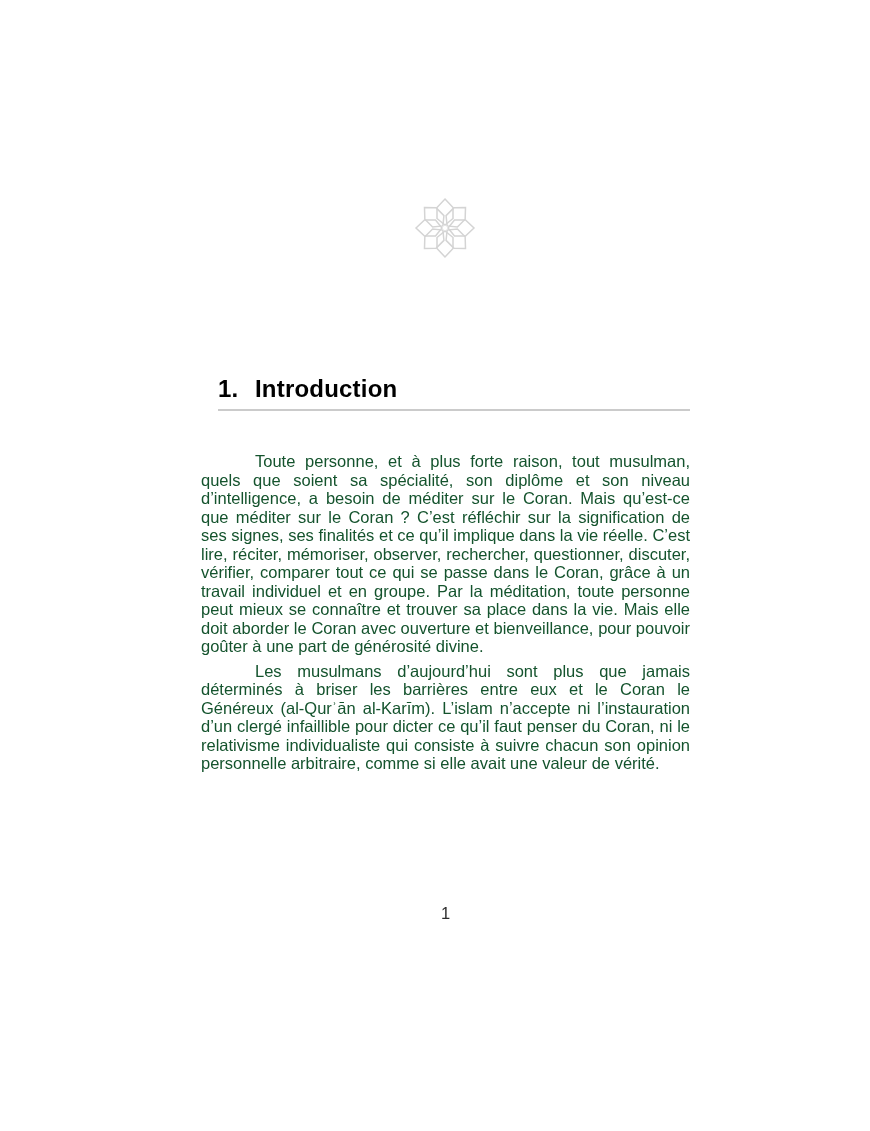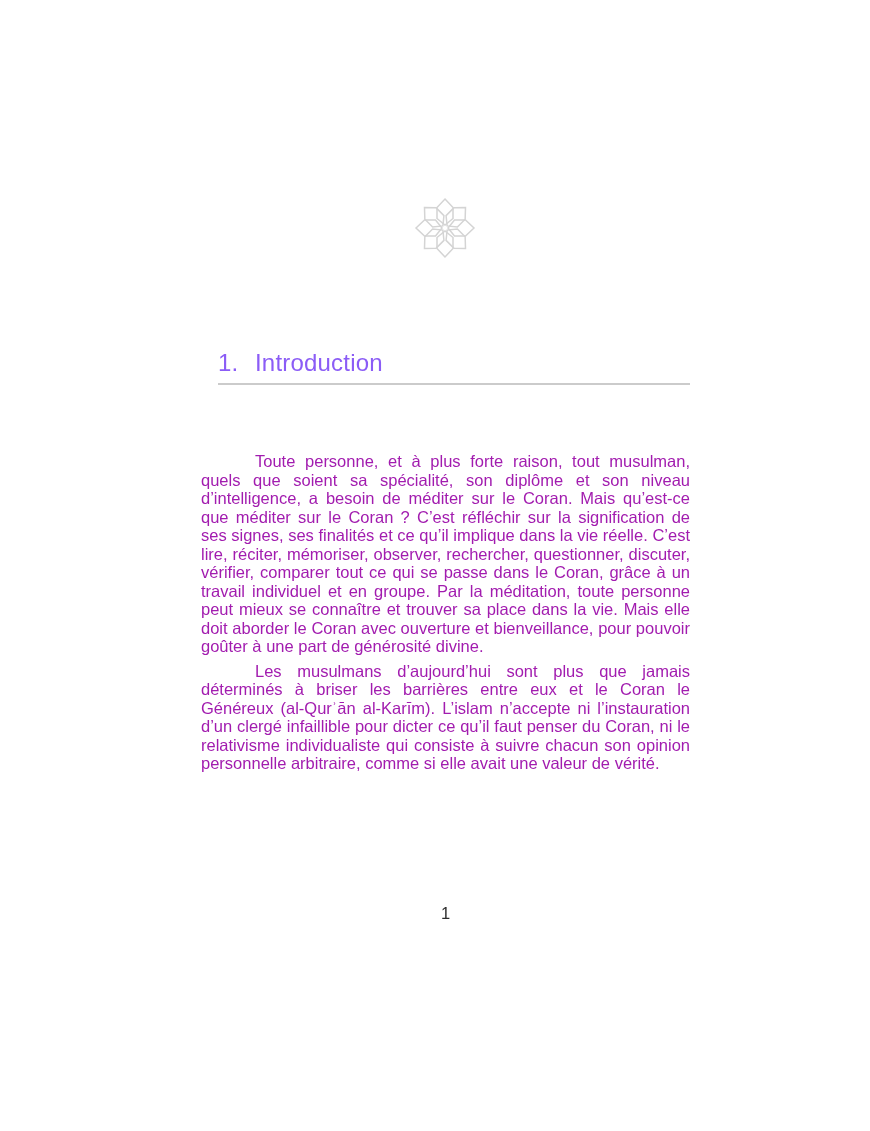--- a/index.html
+++ b/index.html
@@ -25,43 +25,43 @@
   .ornament svg { display: block; width: 100%; height: 100%; }
   .ornament path {
     fill: none;
     stroke: #d4d4d4;
     stroke-width: 1.5;
     stroke-linejoin: miter;
   }
   .heading {
     position: absolute;
     left: 218px;
-    top: 349px;
+    top: 375px;
     width: 472px;
     padding-bottom: 6px;
     border-bottom: 2px solid #cbcbcb;
-    font-weight: normal;
+    font-weight: bold;
     font-size: 24px;
     line-height: 28px;
-    color: #8b5cf6;
+    color: #000000;
     letter-spacing: 0.2px;
     white-space: nowrap;
   }
   .heading .h-num {
     display: inline-block;
     width: 37px;
   }
   .body-text {
     position: absolute;
     left: 201px;
     top: 452px;
     width: 489px;
     font-size: 16.5px;
     line-height: 18.5px;
-    color: #a21caf;
+    color: #14532d;
     text-align: justify;
   }
   .body-text p {
     margin: 0 0 6px 0;
     text-indent: 54px;
   }
   .body-text p:last-child { margin-bottom: 0; }
   .page-number {
     position: absolute;
     left: 201px;

